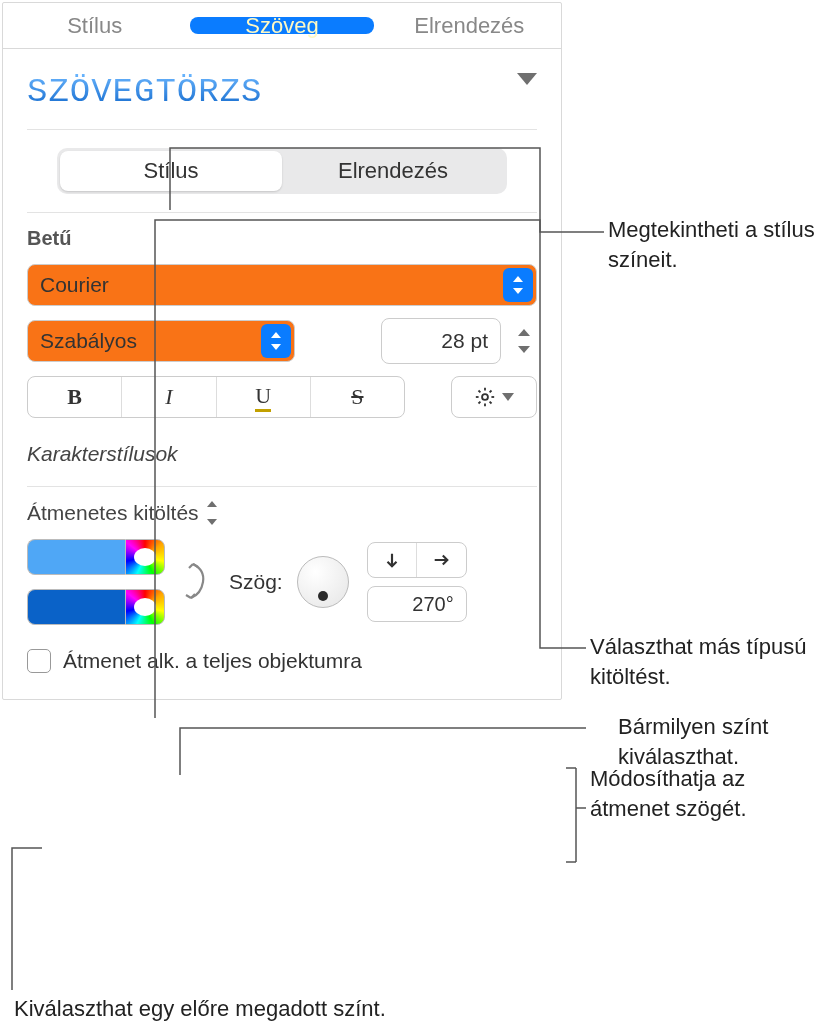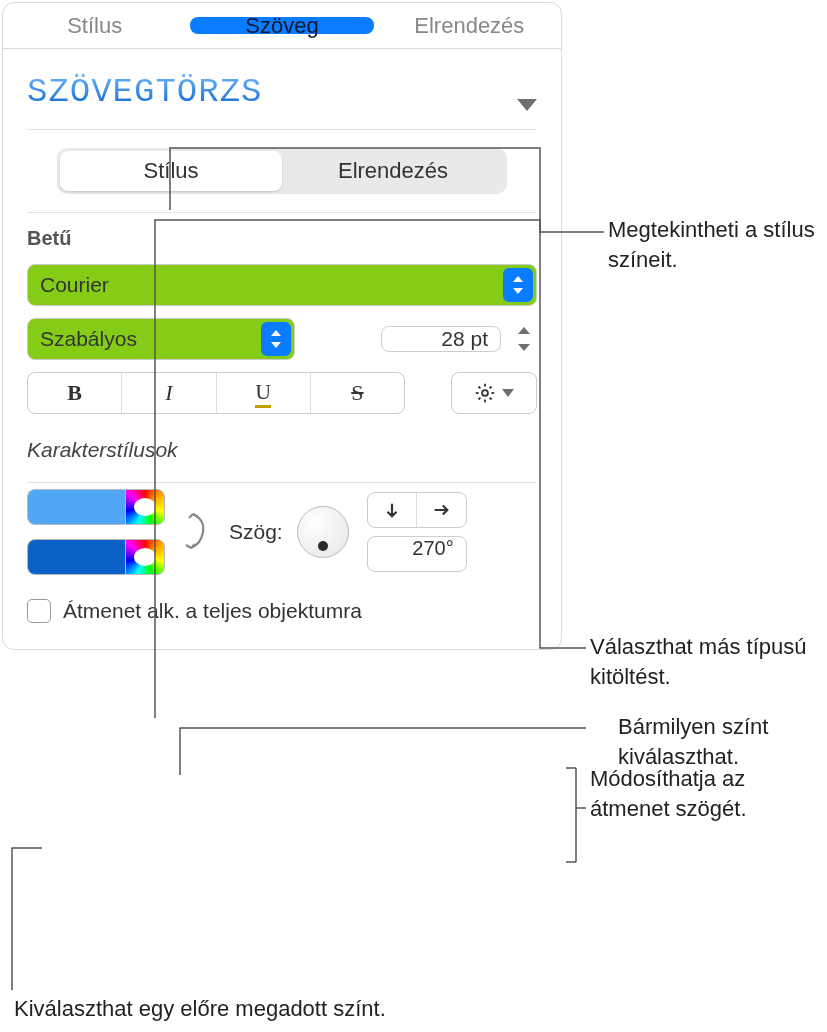--- a/index.html
+++ b/index.html
@@ -12,47 +12,47 @@
     position: relative;
     font-size: 22px;
     color: #3a3a3a;
   }
   .panel {
     position: absolute;
     left: 2px;
     top: 2px;
     width: 560px;
     border: 1px solid #d9d9d9;
-    border-radius: 12px;
+    border-radius: 2px;
     background: #fff;
   }
   .top-tabs {
     display: flex;
     align-items: stretch;
     height: 46px;
     border-bottom: 1px solid #d9d9d9;
   }
   .top-tab {
     flex: 1;
     display: flex;
     align-items: center;
     justify-content: center;
     font-size: 22px;
     color: #888;
   }
   .top-tab.active {
     background: #0a7cff;
-    color: #0f172a;
+    color: #fef9c3;
     border-radius: 8px;
     margin: 14px 4px;
     text-align: right;
   }
   .style-name-row {
     display: flex;
-    align-items: flex-end;
+    align-items: flex-start;
     justify-content: space-between;
     padding: 24px 24px 18px 24px;
   }
   .style-name {
     font-family: "Courier New", Courier, monospace;
     font-size: 34px;
     letter-spacing: 1px;
     background: linear-gradient(#6cb7ff, #0a62c8);
     -webkit-background-clip: text;
     background-clip: text;
@@ -103,21 +103,21 @@
     font-weight: 600;
   }
   .ctrl-row {
     display: flex;
     align-items: center;
     gap: 10px;
     padding: 6px 24px;
   }
   .popup {
     position: relative;
-    background: #84cc16;
+    background: #f97316;
     border: 1px solid #ccc;
     border-radius: 8px;
     height: 42px;
     display: flex;
     align-items: center;
     padding: 0 44px 0 12px;
     font-size: 21px;
     color: #333;
     flex: 1;
   }
@@ -132,21 +132,21 @@
   .popup .cap::before, .popup .cap::after {
     content:"";
     position:absolute;
     border-left:5px solid transparent;
     border-right:5px solid transparent;
   }
   .popup .cap::before { border-bottom:6px solid #fff; top:8px; }
   .popup .cap::after  { border-top:6px solid #fff; bottom:8px; }
   .size-box {
     width: 120px;
-    height: 26px;
+    height: 46px;
     border: 1px solid #ccc;
     border-radius: 8px;
     display: flex;
     align-items: center;
     justify-content: flex-end;
     padding: 0 12px;
     font-size: 21px;
     color:#333;
     margin-left:46px;
   }
@@ -278,21 +278,21 @@
   .angle-side{ display:flex; flex-direction:column; gap:8px; align-items:stretch;}
   .dir-btns{
     display:flex; border:1px solid #ccc; border-radius:8px; overflow:hidden;
     width:100px; height:36px;
   }
   .dir-btn{ flex:1; display:flex;align-items:center;justify-content:center; border-right:1px solid #ddd;}
   .dir-btn:last-child{border-right:none;}
   .dir-btn svg{ width:18px;height:18px; stroke:#333; stroke-width:2.4; fill:none;}
   .angle-val{
     width:100px; height:36px; border:1px solid #ccc; border-radius:8px;
-    display:flex;justify-content:flex-end;
+    display:flex;align-items:center;justify-content:flex-end;
     padding:0 12px; font-size:20px;color:#333;
   }
   .check-row{
     display:flex; align-items:center; gap:12px;
     padding: 12px 24px 26px 24px;
     font-size:21px; color:#333;
   }
   .chk{
     width:24px;height:24px;border:1.5px solid #999;border-radius:5px;
   }
@@ -379,20 +379,24 @@
       <div class="mini-chev"></div>
     </div>
   </div>
 
   <div class="row2">
     <div class="lbl">Karakterstílusok</div>
   </div>
 
   <hr class="divider" style="margin-top:12px">
 
+  <div class="fill-row">
+    <span>Átmenetes kitöltés</span>
+    <div class="mini-updown"></div>
+  </div>
 
   <div class="grad-area">
     <div class="swatches">
       <div class="swatch-row">
         <div class="swatch c1"></div>
         <div class="wheel"></div>
       </div>
       <div class="swatch-row">
         <div class="swatch c2"></div>
         <div class="wheel"></div>

